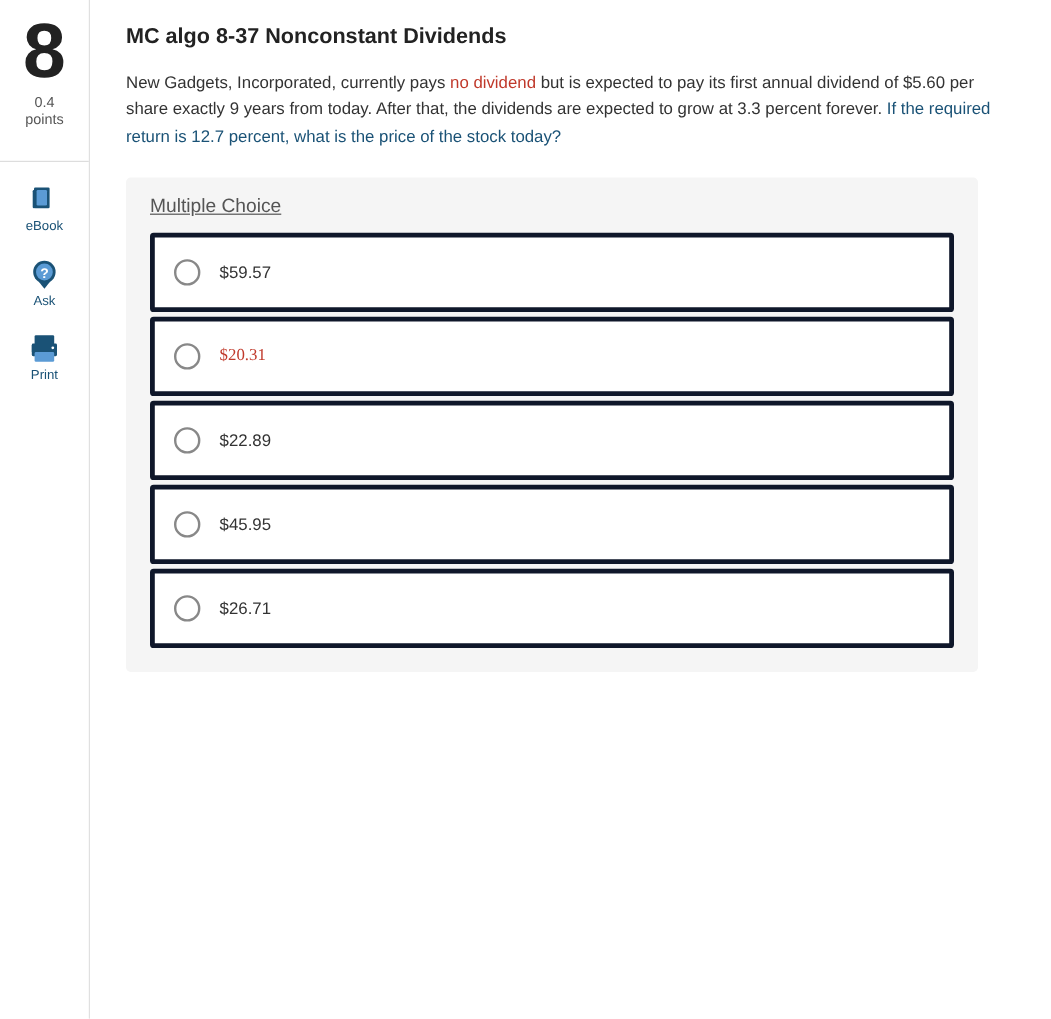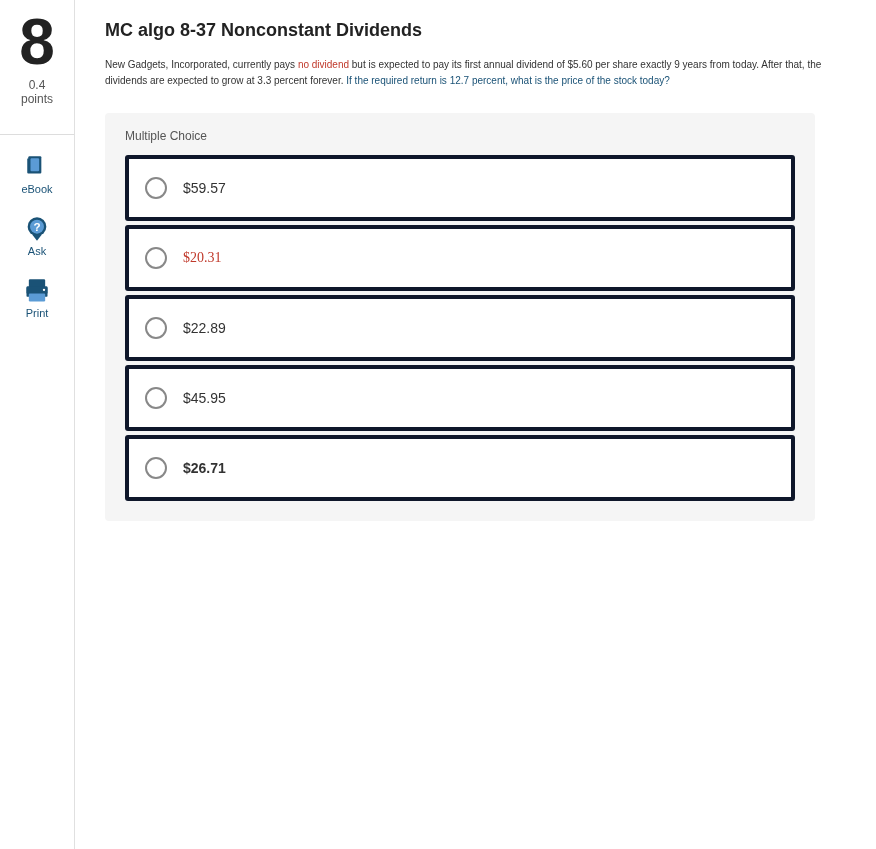--- a/index.html
+++ b/index.html
@@ -89,21 +89,21 @@
     }
 
     .question-title {
       font-size: 18px;
       font-weight: bold;
       color: #222;
       margin-bottom: 16px;
     }
 
     .question-body {
-      font-size: 10px;
+      font-size: 14px;
       color: #333;
       line-height: 1.6;
       margin-bottom: 24px;
     }
 
     .question-body .highlight-red {
       color: #c0392b;
     }
 
     .question-body .highlight-blue {
@@ -112,39 +112,39 @@
 
     
     .mc-container {
       background: #f5f5f5;
       border-radius: 4px;
       padding: 16px 20px 20px 20px;
       max-width: 710px;
     }
 
     .mc-label {
-      font-size: 12px;
+      font-size: 16px;
       color: #555;
       margin-bottom: 12px;
+      text-decoration: underline;
     }
 
     .mc-option {
       display: flex;
       align-items: center;
       background: #fff;
       border: 4px solid #0f172a;
       border-radius: 3px;
       padding: 18px 16px;
       margin-bottom: 4px;
       cursor: pointer;
     }
 
     .mc-option:last-child {
       margin-bottom: 0;
-      font-weight: bold;
     }
 
     .radio-circle {
       width: 22px;
       height: 22px;
       border-radius: 50%;
       border: 2px solid #888;
       margin-right: 16px;
       flex-shrink: 0;
       display: flex;

